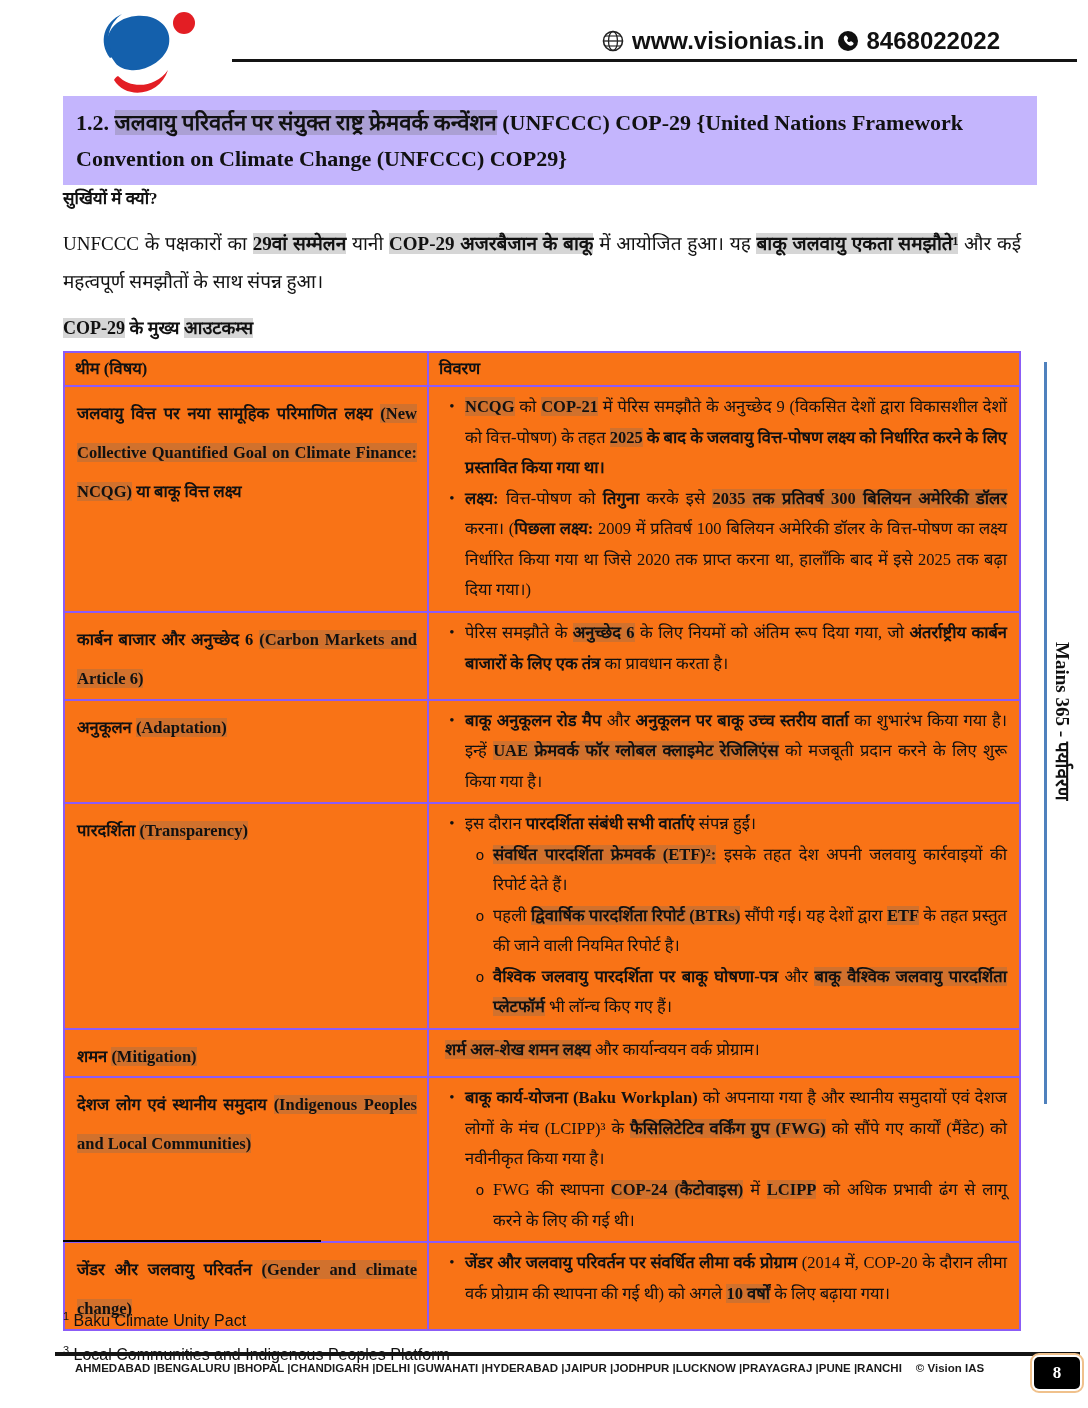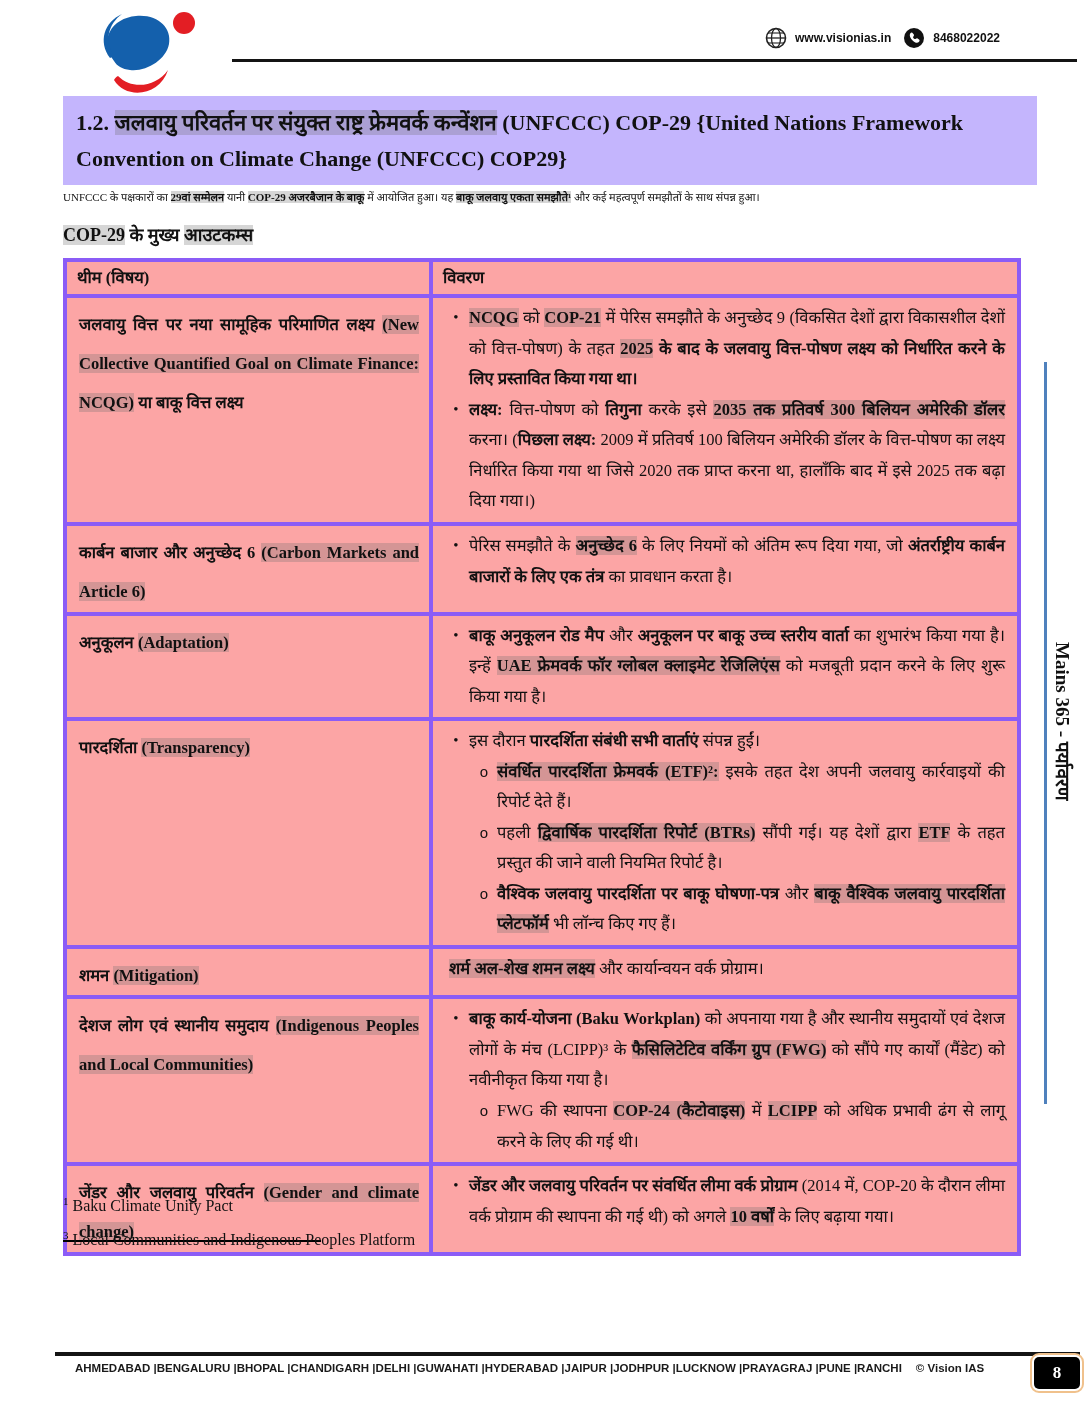--- a/index.html
+++ b/index.html
@@ -3,53 +3,53 @@
 <meta charset="utf-8">
 <style>
   html,body{margin:0;padding:0;background:#fff;}
   .page{position:relative;width:1088px;height:1408px;background:#ffffff;overflow:hidden;
         font-family:"Liberation Serif","DejaVu Sans",serif;color:#111;}
 
   
   .logo{position:absolute;left:84px;top:6px;width:130px;height:88px;}
   .header-rule{position:absolute;left:232px;top:59px;width:845px;height:3px;background:#141414;}
   .contact{position:absolute;top:27px;right:88px;display:flex;align-items:center;gap:12px;
-           font-family:"Liberation Sans",sans-serif;font-weight:bold;font-size:12px;}
+           font-family:"Liberation Sans",sans-serif;font-weight:bold;font-size:24px;}
   .contact .icn{display:inline-block;vertical-align:middle;}
   .contact .grp{display:flex;align-items:center;gap:8px;}
 
   
   .title-bar{position:absolute;left:63px;top:96px;width:948px;padding:9px 13px;
              background:#c4b5fd;font-weight:bold;font-size:22px;line-height:1.62;}
 
   
   .content{position:absolute;left:63px;top:186px;width:958px;}
   .why{font-weight:bold;font-size:17px;margin:0 0 16px 0;}
-  .intro-para{font-size:11px;line-height:2.0;margin:0 0 14px 0;text-align:justify;}
+  .intro-para{font-size:19px;line-height:2.0;margin:0 0 14px 0;text-align:justify;}
   .outcomes{font-weight:bold;font-size:18px;margin:8px 0 12px 0;}
 
   table.outcomes-table{width:958px;border-collapse:collapse;table-layout:fixed;}
-  .outcomes-table th,.outcomes-table td{border:4px solid #8b5cf6;background:#fca5a5;
+  .outcomes-table th,.outcomes-table td{border:2px solid #8b5cf6;background:#f97316;
       vertical-align:top;font-size:16.5px;}
   .outcomes-table th{text-align:left;font-weight:bold;padding:3px 10px;line-height:1.6;}
   th.col-theme{width:342px;}
   .theme-cell{padding:8px 10px 0 12px;line-height:2.35;text-align:justify;}
   .detail-cell{padding:5px 12px 5px 10px;line-height:1.85;}
   .item{display:flex;align-items:flex-start;}
   .item .marker{flex:0 0 26px;text-align:center;font-size:15px;padding-top:1px;}
   .item.sub{margin-left:28px;}
   .item.sub .marker{flex:0 0 26px;font-family:"Liberation Sans",sans-serif;}
   .item .itxt{flex:1;text-align:justify;}
   .item.plain{padding-left:6px;}
   .s-b{font-weight:bold;}
   .s-hl{font-weight:bold;background:rgba(108,108,108,0.28);}
 
   
   .footnote-sep{position:absolute;left:63px;top:1240px;width:258px;border-top:2px solid #000;}
-  .footnotes{position:absolute;left:63px;top:1189px;font-family:Liberation Serif, serif;
+  .footnotes{position:absolute;left:63px;top:1304px;font-family:Liberation Sans, sans-serif;
              font-size:16px;line-height:2.15;}
   .footnotes sup{font-size:11px;}
 
   
   .side-line{position:absolute;left:1044px;top:362px;width:3px;height:742px;background:#4f81bd;}
   .side-text{position:absolute;left:1049px;top:642px;height:300px;writing-mode:vertical-rl;
              text-orientation:mixed;font-weight:bold;font-size:19px;white-space:nowrap;
              font-family:"Liberation Serif","DejaVu Sans",serif;}
 
   
@@ -90,20 +90,21 @@
         <circle cx="11" cy="11" r="10" fill="#111"></circle>
         <path d="M7.2,6.4 c1,-1 2,-1 2.6,-0.2 l1,1.4 c0.4,0.6 0.2,1.2 -0.4,1.8 c-0.5,0.5 -0.4,1.2 0.4,2 c0.8,0.8 1.5,0.9 2,0.4 c0.6,-0.6 1.2,-0.8 1.8,-0.4 l1.4,1 c0.8,0.6 0.8,1.6 -0.2,2.6 c-1.4,1.4 -3.8,0.8 -6.2,-1.6 C7.2,11 6,8.2 7.2,6.4 Z" fill="#fff"></path>
       </svg>
       <span>8468022022</span>
     </span>
   </div>
 
   <div class="title-bar"><span>1.2. </span><span class="s-hl">जलवायु परिवर्तन पर संयुक्त राष्ट्र फ्रेमवर्क कन्वेंशन</span><span> (UNFCCC) COP-29 {United Nations Framework Convention on Climate Change (UNFCCC) COP29}</span></div>
 
   <div class="content">
+    <p class="why">सुर्खियों में क्यों?</p>
     <p class="intro-para"><span>UNFCCC के पक्षकारों का </span><span class="s-hl">29वां सम्मेलन</span><span> यानी </span><span class="s-hl">COP-29 अजरबैजान के बाकू</span><span> में आयोजित हुआ। यह </span><span class="s-hl">बाकू जलवायु एकता समझौते¹</span><span> और कई महत्वपूर्ण समझौतों के साथ संपन्न हुआ।</span></p>
     <p class="outcomes"><span class="s-hl">COP-29</span><span> के मुख्य </span><span class="s-hl">आउटकम्स</span></p>
 
     <table class="outcomes-table">
       <thead>
         <tr>
           <th class="col-theme">थीम (विषय)</th>
           <th>विवरण</th>
         </tr>
       </thead>

